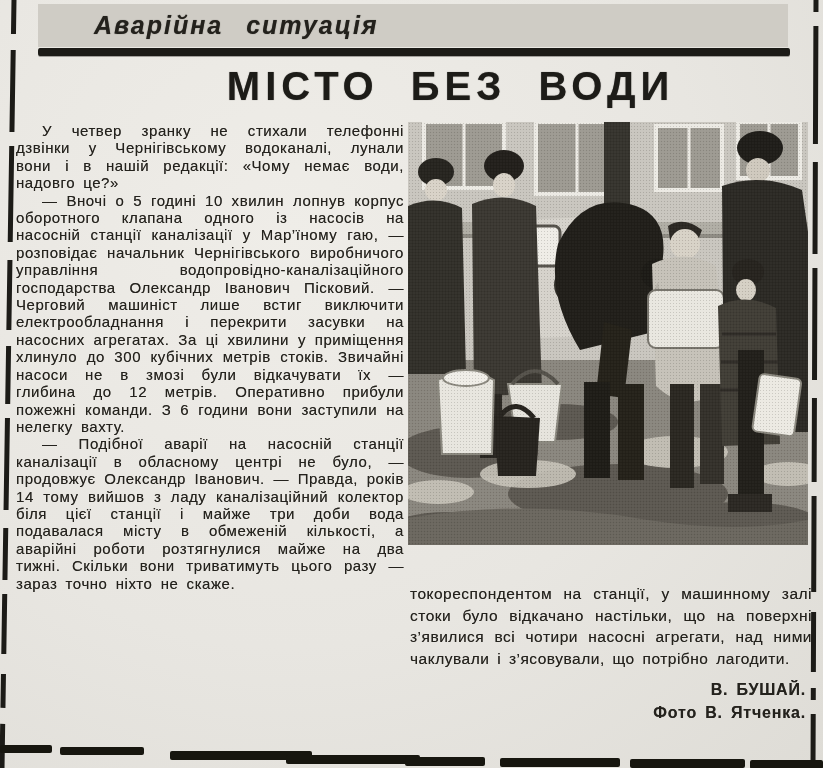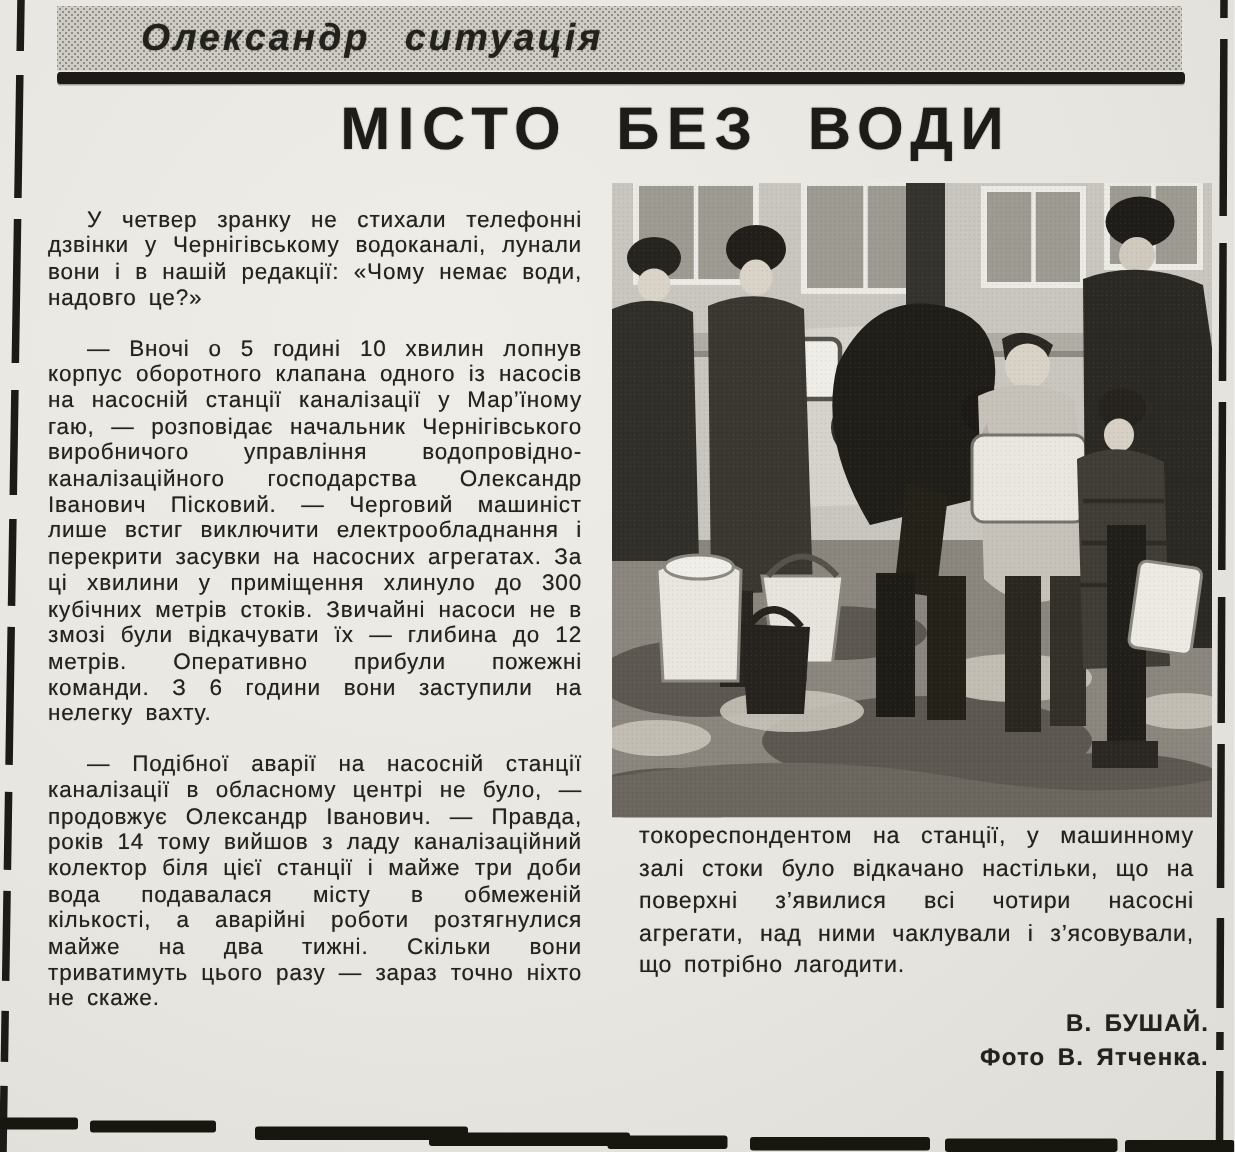--- a/index.html
+++ b/index.html
@@ -52,29 +52,29 @@
     margin-left:39px;
   }
 
   
   .col{
     position:absolute;
     text-align:justify;
     color:#24221d;
     text-shadow:0 0 .5px rgba(36,34,29,.55);
   }
-  .col p{margin:16px;padding:0;}
+  .col p{margin:0;padding:0;}
   .col p.indent{text-indent:26px;}
   .col-left{
     left:16px;top:122px;width:388px;
     font-size:15px;line-height:17.4px;
     letter-spacing:.55px;word-spacing:3.5px;
   }
   .col-right{
-    left:410px;top:531px;width:402px;
+    left:410px;top:583px;width:402px;
     font-size:15.5px;line-height:21.6px;
     letter-spacing:.5px;word-spacing:3px;
   }
   .byline-block{margin-top:9px;text-align:right;font-weight:bold;
     font-size:16px;line-height:23px;padding-right:6px;letter-spacing:.8px;}
 
   
   .photo-frame{
     position:absolute;left:408px;top:122px;width:400px;height:423px;
     background:#c9c6bf;overflow:hidden;
@@ -101,21 +101,21 @@
 
   <svg class="edge-rule left" viewBox="0 0 20 768" preserveAspectRatio="none">
     <line x1="14" y1="0" x2="2" y2="768" stroke="#1c1b17" stroke-width="5" stroke-dasharray="34 16 82 14 96 18 70 16 58 14 92 18 52 14 60 20"></line>
   </svg>
 
   <svg class="edge-rule right" viewBox="0 0 20 768" preserveAspectRatio="none">
     <line x1="13" y1="0" x2="10" y2="768" stroke="#1c1b17" stroke-width="5" stroke-dasharray="12 14 118 18 92 14 112 18 84 14 96 20 60 16"></line>
   </svg>
 
   <div class="kicker-banner">
-    <span class="kicker-text">Олександр ситуація</span>
+    <span class="kicker-text">Аварійна ситуація</span>
   </div>
   <div class="kicker-underline"></div>
 
   <div class="headline">МІСТО БЕЗ ВОДИ</div>
 
   <div class="col col-left">
     <p class="indent">У четвер зранку не стихали телефонні дзвінки у Чернігівському водоканалі, лунали вони і в нашій редакції: «Чому немає води, надовго це?»</p>
     <p class="indent">— Вночі о 5 годині 10 хвилин лопнув корпус оборотного клапана одного із насосів на насосній станції каналізації у Мар’їному гаю, — розповідає начальник Чернігівського виробничого управління водопровідно-каналізаційного господарства Олександр Іванович Пісковий. — Черговий машиніст лише встиг виключити електрообладнання і перекрити засувки на насосних агрегатах. За ці хвилини у приміщення хлинуло до 300 кубічних метрів стоків. Звичайні насоси не в змозі були відкачувати їх — глибина до 12 метрів. Оперативно прибули пожежні команди. З 6 години вони заступили на нелегку вахту.</p>
     <p class="indent">— Подібної аварії на насосній станції каналізації в обласному центрі не було, — продовжує Олександр Іванович. — Правда, років 14 тому вийшов з ладу каналізаційний колектор біля цієї станції і майже три доби вода подавалася місту в обмеженій кількості, а аварійні роботи розтягнулися майже на два тижні. Скільки вони триватимуть цього разу — зараз точно ніхто не скаже.</p>
   </div>

